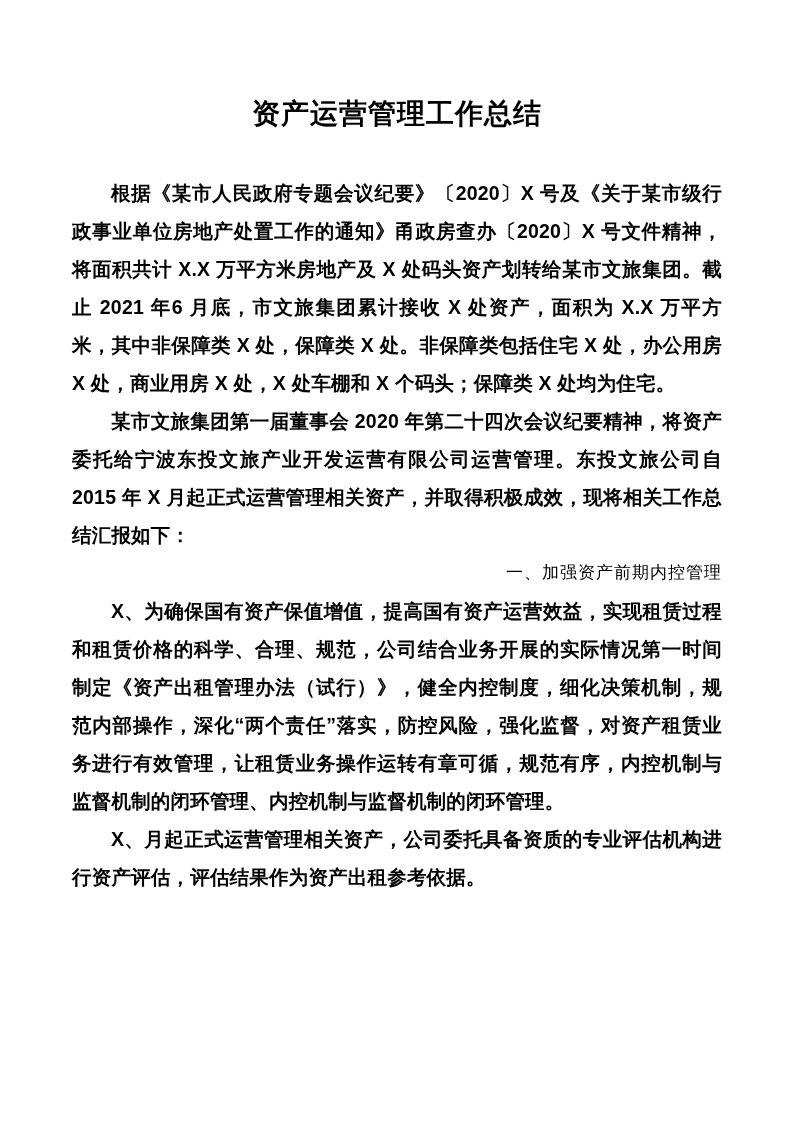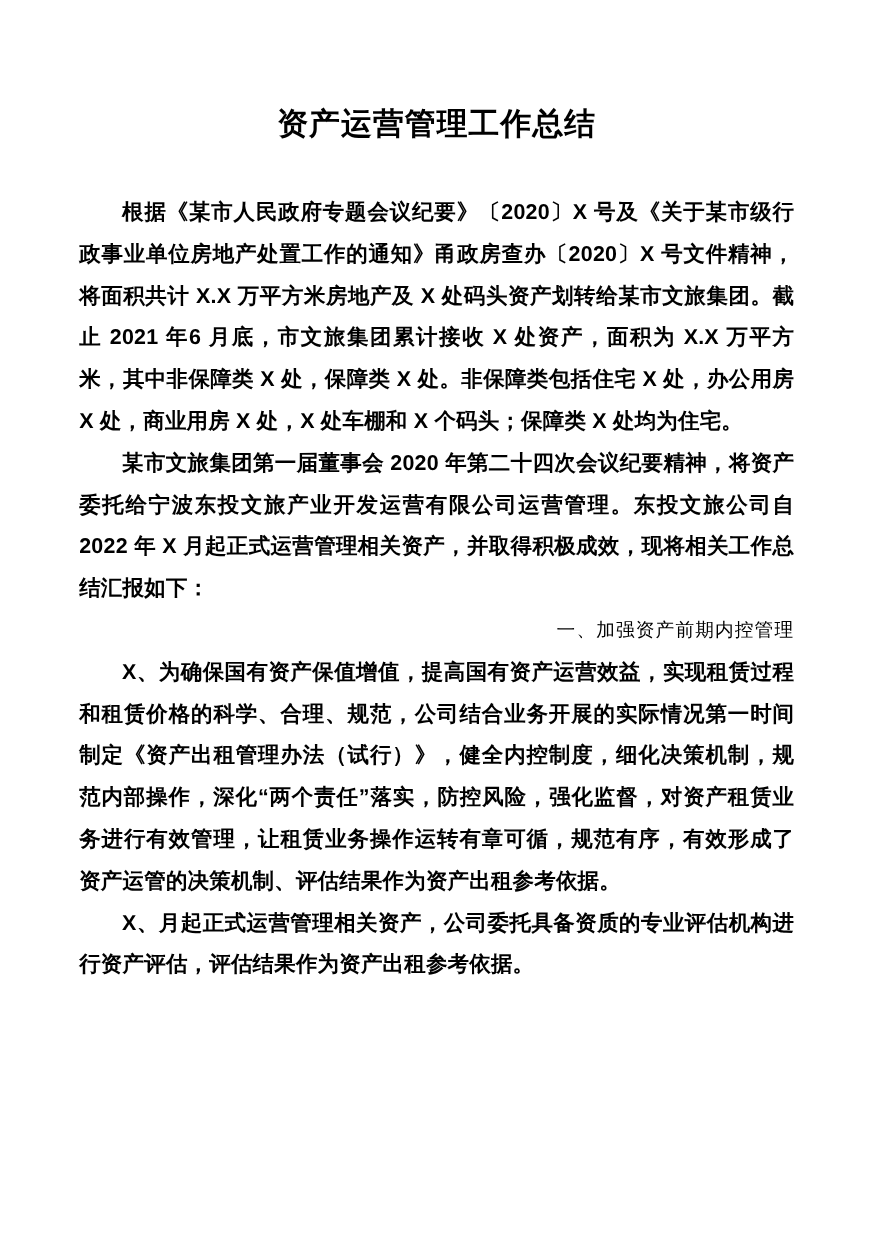--- a/index.html
+++ b/index.html
@@ -62,22 +62,22 @@
 <body>
 
 <div class="page">
 
   <h1 class="doc-title">资产运营管理工作总结</h1>
 
   <div class="body-block">
 
     <p class="para indent">根据《某市人民政府专题会议纪要》〔2020〕X 号及《关于某市级行政事业单位房地产处置工作的通知》甬政房查办〔2020〕X 号文件精神，将面积共计 X.X 万平方米房地产及 X 处码头资产划转给某市文旅集团。截止 2021 年6 月底，市文旅集团累计接收 X 处资产，面积为 X.X 万平方米，其中非保障类 X 处，保障类 X 处。非保障类包括住宅 X 处，办公用房 X 处，商业用房 X 处，X 处车棚和 X 个码头；保障类 X 处均为住宅。</p>
 
-    <p class="para indent">某市文旅集团第一届董事会 2020 年第二十四次会议纪要精神，将资产委托给宁波东投文旅产业开发运营有限公司运营管理。东投文旅公司自 2022 年 X 月起正式运营管理相关资产，并取得积极成效，现将相关工作总结汇报如下：</p>
+    <p class="para indent">某市文旅集团第一届董事会 2020 年第二十四次会议纪要精神，将资产委托给宁波东投文旅产业开发运营有限公司运营管理。东投文旅公司自 2015 年 X 月起正式运营管理相关资产，并取得积极成效，现将相关工作总结汇报如下：</p>
 
     <p class="heading-sub">一、加强资产前期内控管理</p>
 
-    <p class="para indent">X、为确保国有资产保值增值，提高国有资产运营效益，实现租赁过程和租赁价格的科学、合理、规范，公司结合业务开展的实际情况第一时间制定《资产出租管理办法（试行）》，健全内控制度，细化决策机制，规范内部操作，深化“两个责任”落实，防控风险，强化监督，对资产租赁业务进行有效管理，让租赁业务操作运转有章可循，规范有序，有效形成了资产运管的决策机制、评估结果作为资产出租参考依据。</p>
+    <p class="para indent">X、为确保国有资产保值增值，提高国有资产运营效益，实现租赁过程和租赁价格的科学、合理、规范，公司结合业务开展的实际情况第一时间制定《资产出租管理办法（试行）》，健全内控制度，细化决策机制，规范内部操作，深化“两个责任”落实，防控风险，强化监督，对资产租赁业务进行有效管理，让租赁业务操作运转有章可循，规范有序，内控机制与监督机制的闭环管理、内控机制与监督机制的闭环管理。</p>
 
     <p class="para indent">X、月起正式运营管理相关资产，公司委托具备资质的专业评估机构进行资产评估，评估结果作为资产出租参考依据。</p>
 
   </div>
 </div>
 
 </body></html>

